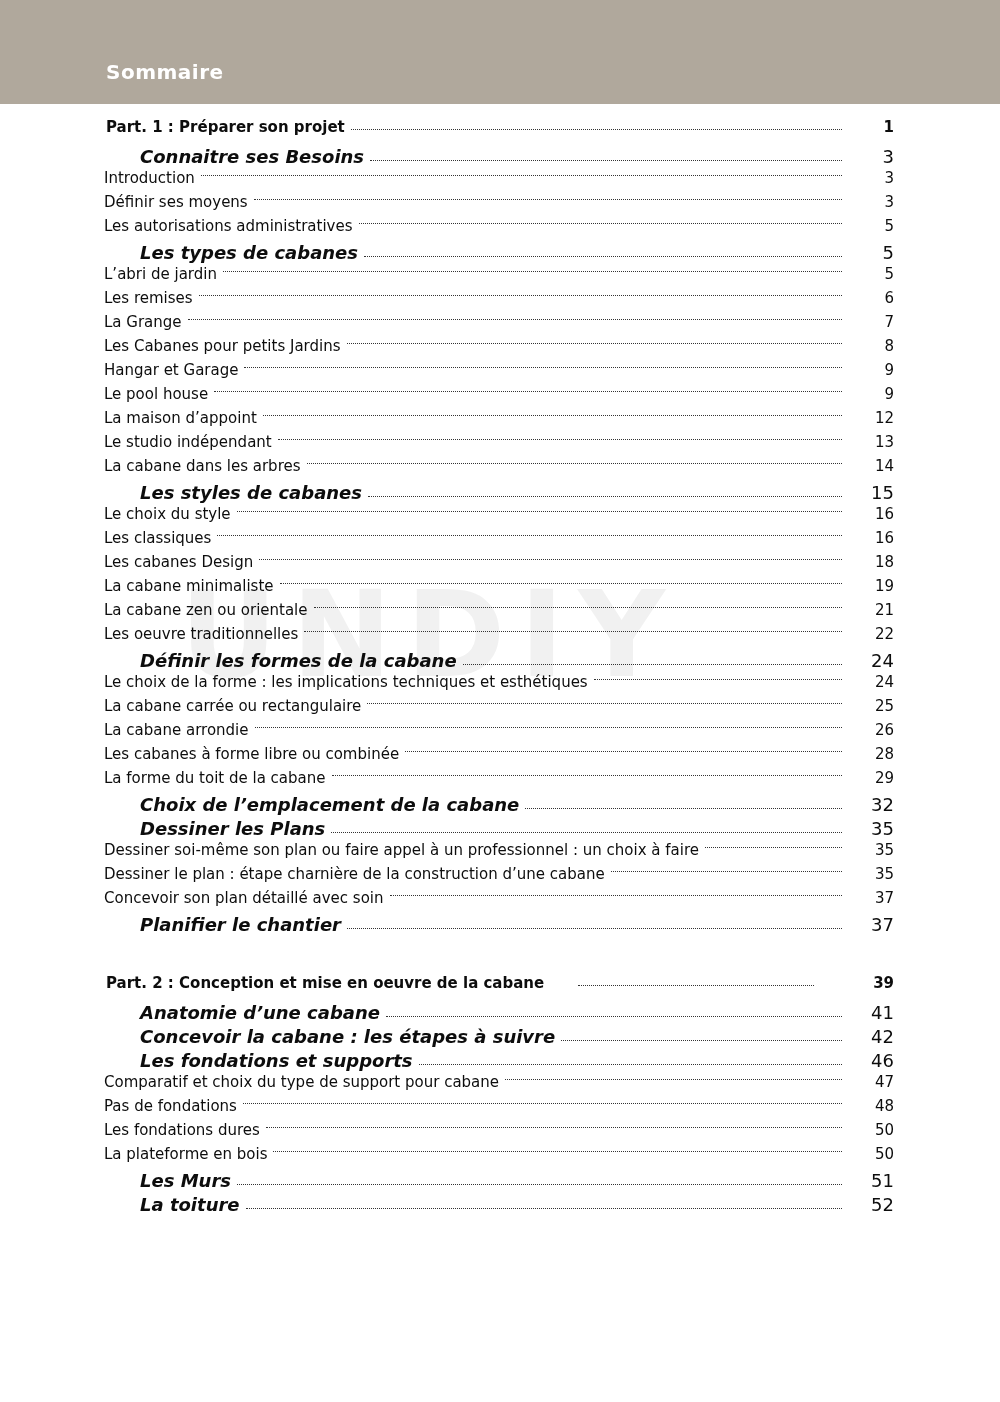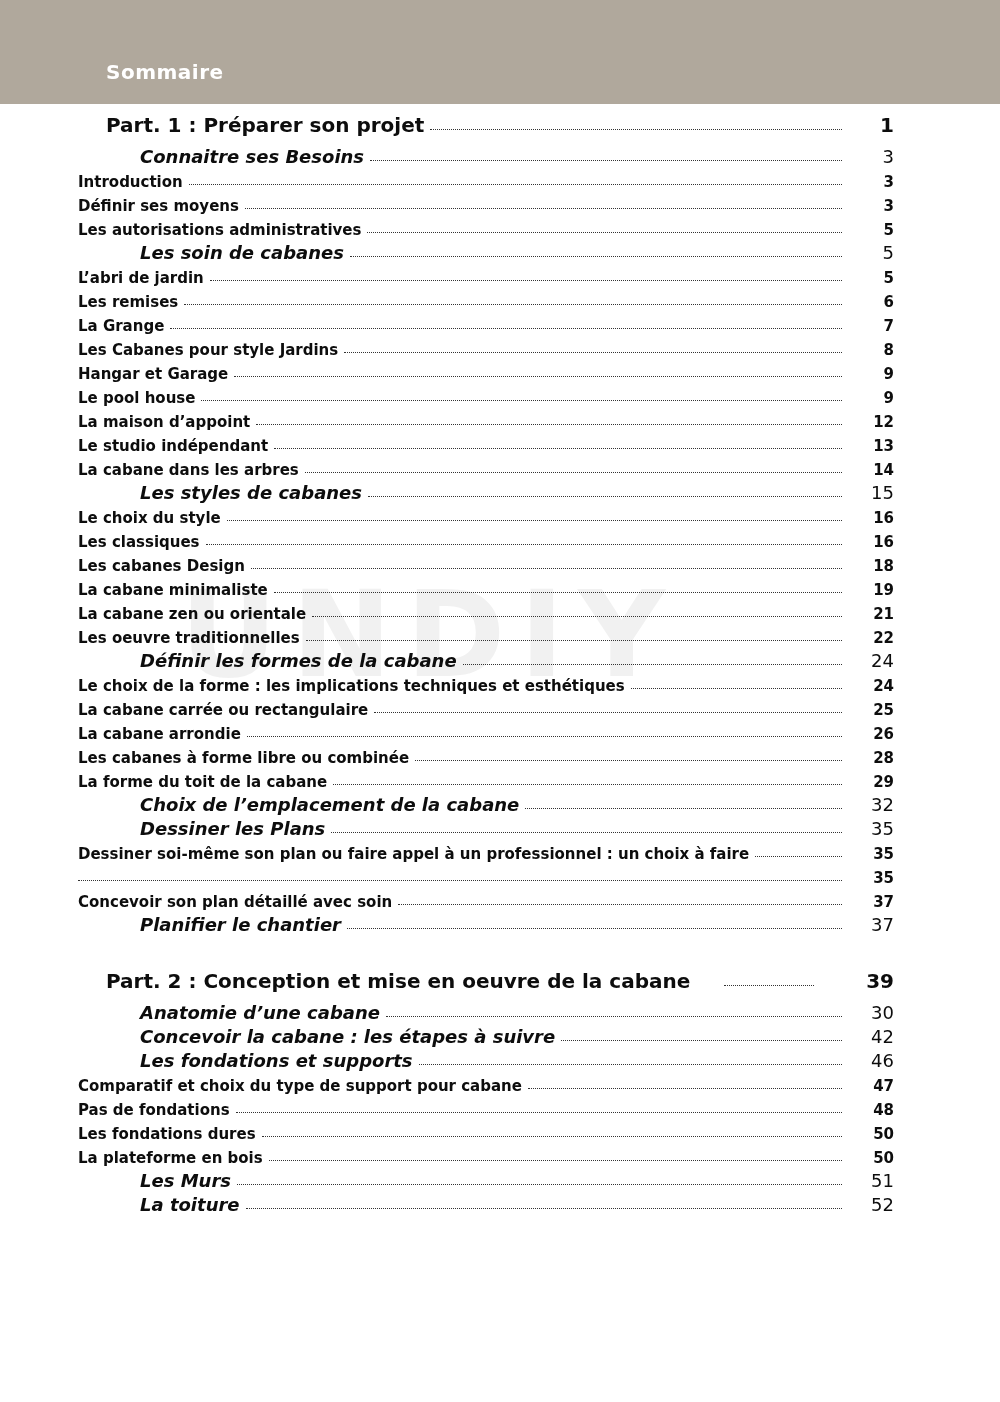--- a/index.html
+++ b/index.html
@@ -81,44 +81,45 @@
   .entry .page-num {
     width: 46px;
     text-align: right;
     white-space: nowrap;
     padding-left: 6px;
   }
 
   
   .lvl-part {
     font-weight: bold;
-    font-size: 20px;
+    font-size: 15px;
     margin-left: 106px;
     margin-right: 106px;
     margin-top: 0;
     height: 31px;
   }
   .lvl-part .page-num { font-weight: bold; }
 
   .lvl-sec {
     font-weight: bold;
     font-style: italic;
     font-size: 18px;
     margin-left: 140px;
     margin-right: 106px;
     height: 24px;
   }
   .lvl-sec .page-num { font-style: normal; font-weight: normal; }
 
   .lvl-sub {
-    font-weight: bold;
+    font-weight: normal;
     font-size: 15px;
-    margin-left: 78px;
+    margin-left: 104px;
     margin-right: 106px;
     height: 24px;
+    align-items: center;
   }
 
   .gap-before {
     margin-top: 26px;
     gap: 28px;
   }
   .gap-small {
     margin-top: 7px;
   }
 </style>
@@ -153,41 +154,41 @@
         <span class="label">Définir ses moyens</span>
         <span class="dots"></span>
         <span class="page-num">3</span>
       </div>
       <div class="entry lvl-sub">
         <span class="label">Les autorisations administratives</span>
         <span class="dots"></span>
         <span class="page-num">5</span>
       </div>
       <div class="entry lvl-sec">
-        <span class="label">Les soin de cabanes</span>
+        <span class="label">Les types de cabanes</span>
         <span class="dots"></span>
         <span class="page-num">5</span>
       </div>
       <div class="entry lvl-sub">
         <span class="label">L’abri de jardin</span>
         <span class="dots"></span>
         <span class="page-num">5</span>
       </div>
       <div class="entry lvl-sub">
         <span class="label">Les remises</span>
         <span class="dots"></span>
         <span class="page-num">6</span>
       </div>
       <div class="entry lvl-sub">
         <span class="label">La Grange</span>
         <span class="dots"></span>
         <span class="page-num">7</span>
       </div>
       <div class="entry lvl-sub">
-        <span class="label">Les Cabanes pour style Jardins</span>
+        <span class="label">Les Cabanes pour petits Jardins</span>
         <span class="dots"></span>
         <span class="page-num">8</span>
       </div>
       <div class="entry lvl-sub">
         <span class="label">Hangar et Garage</span>
         <span class="dots"></span>
         <span class="page-num">9</span>
       </div>
       <div class="entry lvl-sub">
         <span class="label">Le pool house</span>
@@ -283,20 +284,21 @@
         <span class="label">Dessiner les Plans</span>
         <span class="dots"></span>
         <span class="page-num">35</span>
       </div>
       <div class="entry lvl-sub">
         <span class="label">Dessiner soi-même son plan ou faire appel à un professionnel : un choix à faire</span>
         <span class="dots"></span>
         <span class="page-num">35</span>
       </div>
       <div class="entry lvl-sub">
+        <span class="label">Dessiner le plan : étape charnière de la construction d’une cabane</span>
         <span class="dots"></span>
         <span class="page-num">35</span>
       </div>
       <div class="entry lvl-sub">
         <span class="label">Concevoir son plan détaillé avec soin</span>
         <span class="dots"></span>
         <span class="page-num">37</span>
       </div>
       <div class="entry lvl-sec">
         <span class="label">Planifier le chantier</span>
@@ -304,21 +306,21 @@
         <span class="page-num">37</span>
       </div>
       <div class="entry lvl-part gap-before">
         <span class="label">Part. 2 : Conception et mise en oeuvre de la cabane</span>
         <span class="dots"></span>
         <span class="page-num">39</span>
       </div>
       <div class="entry lvl-sec gap-small">
         <span class="label">Anatomie d’une cabane</span>
         <span class="dots"></span>
-        <span class="page-num">30</span>
+        <span class="page-num">41</span>
       </div>
       <div class="entry lvl-sec">
         <span class="label">Concevoir la cabane : les étapes à suivre</span>
         <span class="dots"></span>
         <span class="page-num">42</span>
       </div>
       <div class="entry lvl-sec">
         <span class="label">Les fondations et supports</span>
         <span class="dots"></span>
         <span class="page-num">46</span>

